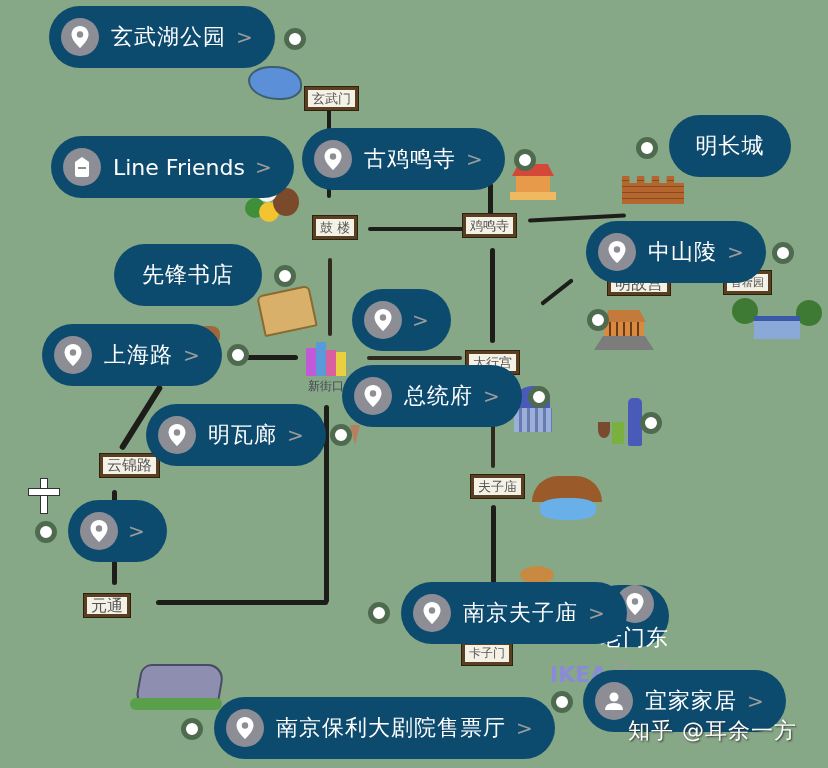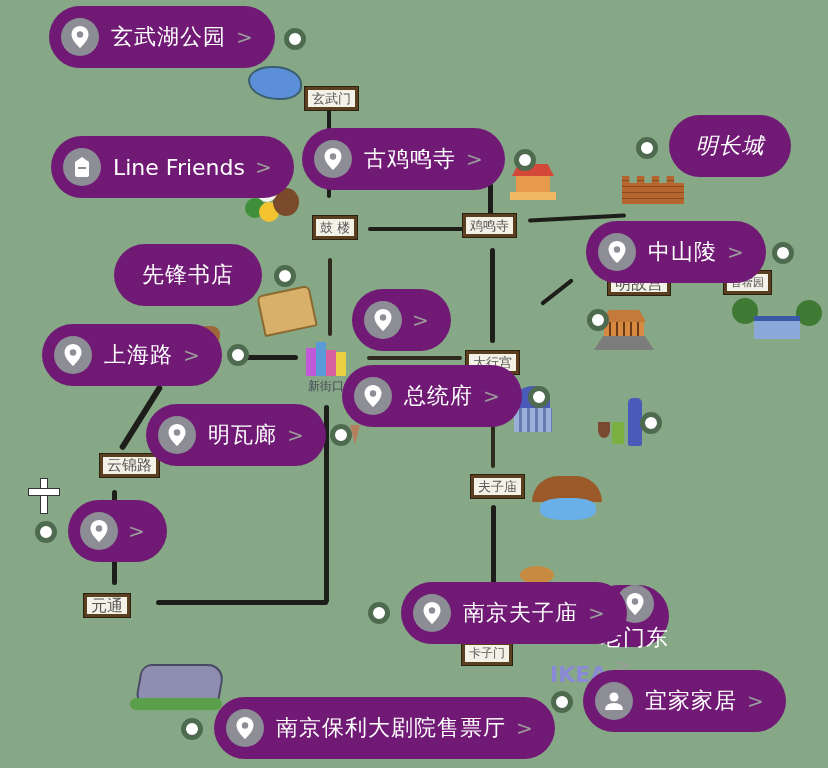--- a/index.html
+++ b/index.html
@@ -1,21 +1,21 @@
 <!DOCTYPE html>
 <html><head>
 <meta charset="utf-8">
 <style>
   html, body { margin:0; padding:0; }
   body { width:828px; height:768px; overflow:hidden; background:#86a886; font-family:"DejaVu Sans", "Liberation Sans", sans-serif; }
   #map { position:relative; width:828px; height:768px; background:#86a886; overflow:hidden; }
   .road { position:absolute; background:#1d1d1a; border-radius:3px; }
   .road.thin { background:#2f2a1e; }
   .sign { position:absolute; background:#f4f1e6; border:3px solid #5a4020; box-shadow:0 0 0 1px #2c2010; font-size:13px; color:#555; padding:0 4px; line-height:17px; white-space:nowrap; }
-  .pill { position:absolute; height:62px; background:#701a75; border-radius:31px; display:flex; align-items:center; color:#fff; font-size:22px; white-space:nowrap; box-sizing:border-box; }
+  .pill { position:absolute; height:62px; background:#0c4a6e; border-radius:31px; display:flex; align-items:center; color:#fff; font-size:22px; white-space:nowrap; box-sizing:border-box; }
   .pill .ic { width:38px; height:38px; border-radius:50%; background:#8d8d96; margin-left:12px; display:flex; align-items:center; justify-content:center; flex:0 0 auto; }
   .pill .lbl { margin-left:12px; letter-spacing:1px; }
   .pill .chev { margin-left:10px; margin-right:22px; color:#9c9c9c; font-size:20px; }
   .pill.plain { justify-content:center; padding:0 26px; }
   .dot { position:absolute; width:12px; height:12px; border-radius:50%; background:#fff; border:5px solid #4f6b4f; }
   .deco { position:absolute; }
   .watermark { position:absolute; left:628px; top:716px; color:#fff; font-size:22px; text-shadow:1px 1px 2px #333; letter-spacing:1px; }
 </style>
 </head>
 <body>
@@ -148,21 +148,21 @@
         <svg width="20" height="24" viewBox="0 0 20 24">
           <path d="M10 1C5 1 1.5 4.8 1.5 9.5c0 6 8.5 13.5 8.5 13.5s8.5-7.5 8.5-13.5C18.5 4.8 15 1 10 1z" fill="#fff"></path>
           <circle cx="10" cy="9.5" r="3.2" fill="#8d8d96"></circle>
         </svg>
       </span>
     <span class="lbl">古鸡鸣寺</span>
     <span class="chev">&gt;</span>
   </div>
 
   <div class="pill plain" style="left:669px;top:115px;width:122px;">
-    <span class="lbl" style="margin-left:0;font-style:italic;">明长城</span>
+    <span class="lbl" style="margin-left:0;">明长城</span>
   </div>
 
   <div class="pill" style="left:586px;top:221px;">
     <span class="ic">
         <svg width="20" height="24" viewBox="0 0 20 24">
           <path d="M10 1C5 1 1.5 4.8 1.5 9.5c0 6 8.5 13.5 8.5 13.5s8.5-7.5 8.5-13.5C18.5 4.8 15 1 10 1z" fill="#fff"></path>
           <circle cx="10" cy="9.5" r="3.2" fill="#8d8d96"></circle>
         </svg>
       </span>
     <span class="lbl">中山陵</span>
@@ -264,13 +264,14 @@
     <span class="ic">
         <svg width="20" height="24" viewBox="0 0 20 24">
           <path d="M10 1C5 1 1.5 4.8 1.5 9.5c0 6 8.5 13.5 8.5 13.5s8.5-7.5 8.5-13.5C18.5 4.8 15 1 10 1z" fill="#fff"></path>
           <circle cx="10" cy="9.5" r="3.2" fill="#8d8d96"></circle>
         </svg>
       </span>
     <span class="lbl">南京保利大剧院售票厅</span>
     <span class="chev">&gt;</span>
   </div>
 
+  <div class="watermark">知乎 @耳余一方</div>
 </div>
 
 </body></html>

